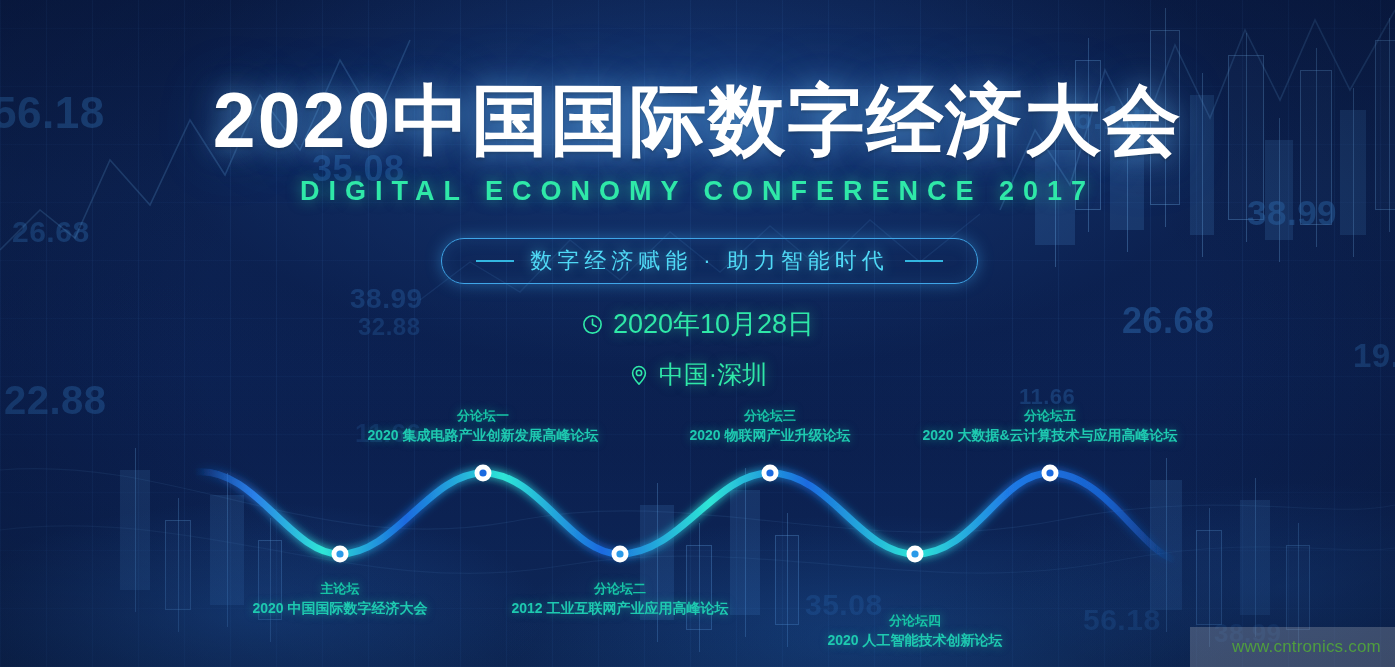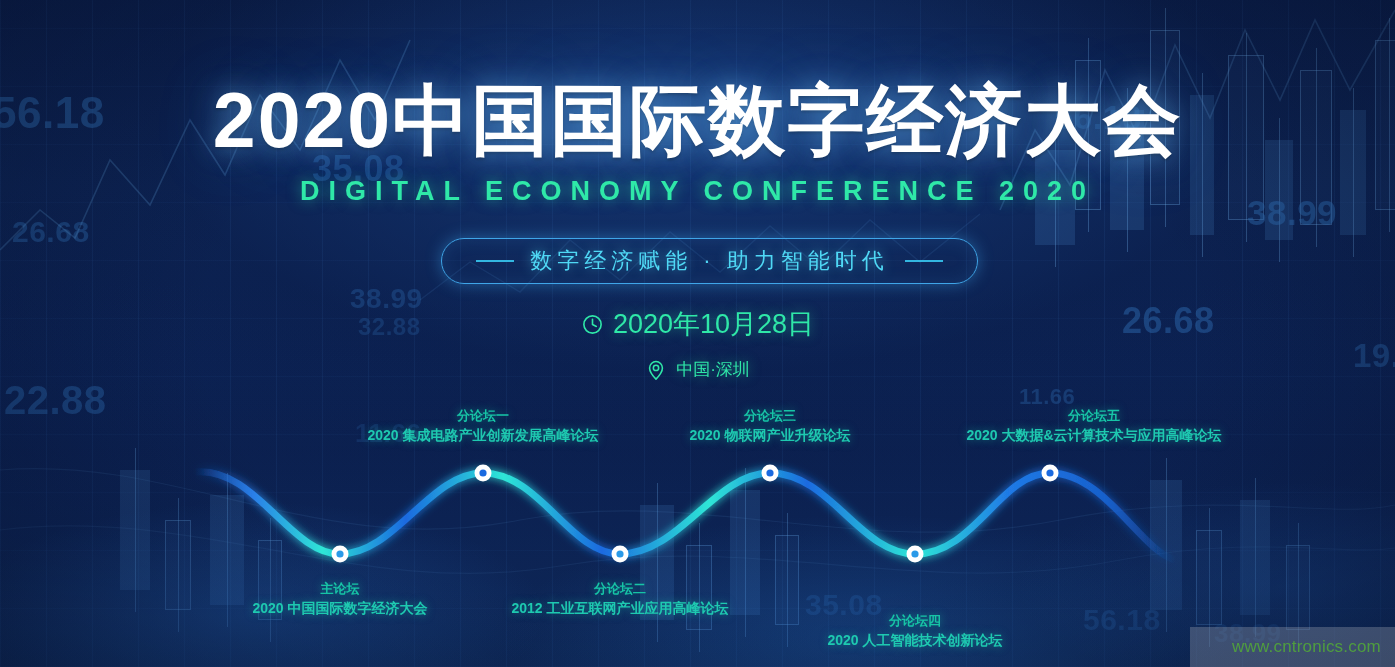--- a/index.html
+++ b/index.html
@@ -81,21 +81,21 @@
     text-shadow:0 0 12px rgba(79,216,245,0.6);
   }
 
   .meta-row {
     position:absolute; left:0; right:0; display:flex; align-items:center;
     justify-content:center; gap:9px; color:#2fe8a8;
     text-shadow:0 0 12px rgba(47,232,168,0.5);
     white-space:nowrap;
   }
   .meta-date { top:306px; font-size:27px; }
-  .meta-loc  { top:358px; font-size:17px;gap:9px; }
+  .meta-loc  { top:358px; font-size:25px;gap:9px; }
   .meta-row svg { display:block; }
 
   
   #wave { position:absolute; left:0; top:400px; width:1395px; height:200px; }
 
   .flabel {
     position:absolute; text-align:center; white-space:nowrap; user-select:none;
   }
   .flabel .idx {
     font-size:13px; font-weight:bold; color:#17c4a6; line-height:18px;
@@ -196,21 +196,21 @@
     <path d="M0,470 C180,455 320,560 520,520 C700,486 860,560 1060,520 C1220,488 1330,520 1395,505" fill="none" stroke="rgba(120,190,245,0.10)" stroke-width="1.2"></path>
     <path d="M0,530 C200,505 360,600 560,566 C760,532 920,600 1120,560 C1260,534 1340,556 1395,548" fill="none" stroke="rgba(120,190,245,0.09)" stroke-width="1.2"></path>
   </svg>
 
   <div class="bg-layer citywash"></div>
   <div class="bg-layer skyline-glow"></div>
   <div class="bg-layer vignette"></div>
 
   <div class="title">2020中国国际数字经济大会</div>
 
-  <div class="subtitle">DIGITAL ECONOMY CONFERENCE 2020</div>
+  <div class="subtitle">DIGITAL ECONOMY CONFERENCE 2017</div>
 
   <div class="slogan-wrap">
     <div class="slogan">
       <span class="dash"></span>
       <span class="txt">数字经济赋能 · 助力智能时代</span>
       <span class="dash"></span>
     </div>
   </div>
 
   <div class="meta-row meta-date">
@@ -296,21 +296,21 @@
         <div class="name">2012 工业互联网产业应用高峰论坛</div>
       </div>
       <div class="flabel" style="left: 570px; width: 400px; transform: none; top: 407px;">
         <div class="idx">分论坛三</div>
         <div class="name">2020 物联网产业升级论坛</div>
       </div>
       <div class="flabel" style="left: 715px; width: 400px; transform: none; top: 580px; margin-top: 32px;">
         <div class="idx">分论坛四</div>
         <div class="name">2020 人工智能技术创新论坛</div>
       </div>
-      <div class="flabel" style="left: 894px; width: 400px; transform: none; top: 407px; text-align: center;">
+      <div class="flabel" style="left: 850px; width: 400px; transform: none; top: 407px; text-align: center;">
         <div class="idx">分论坛五</div>
         <div class="name">2020 大数据&amp;云计算技术与应用高峰论坛</div>
       </div>
     </div>
 
   <div class="watermark">
     <span>www.cntronics.com</span>
   </div>
 
 </div>

